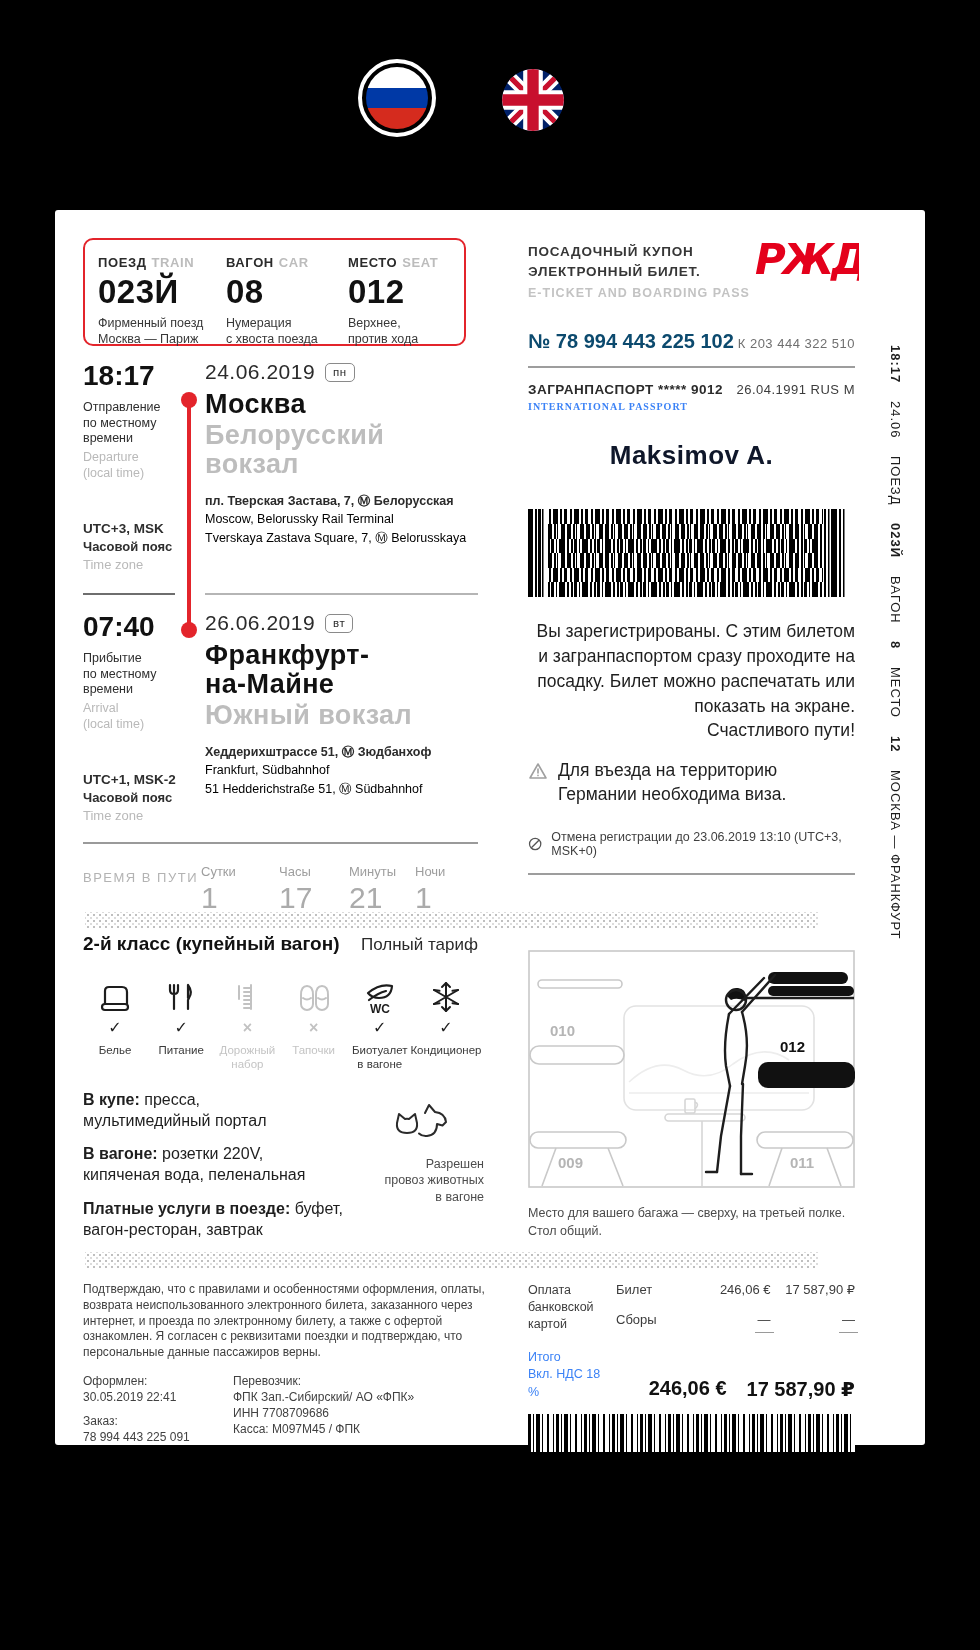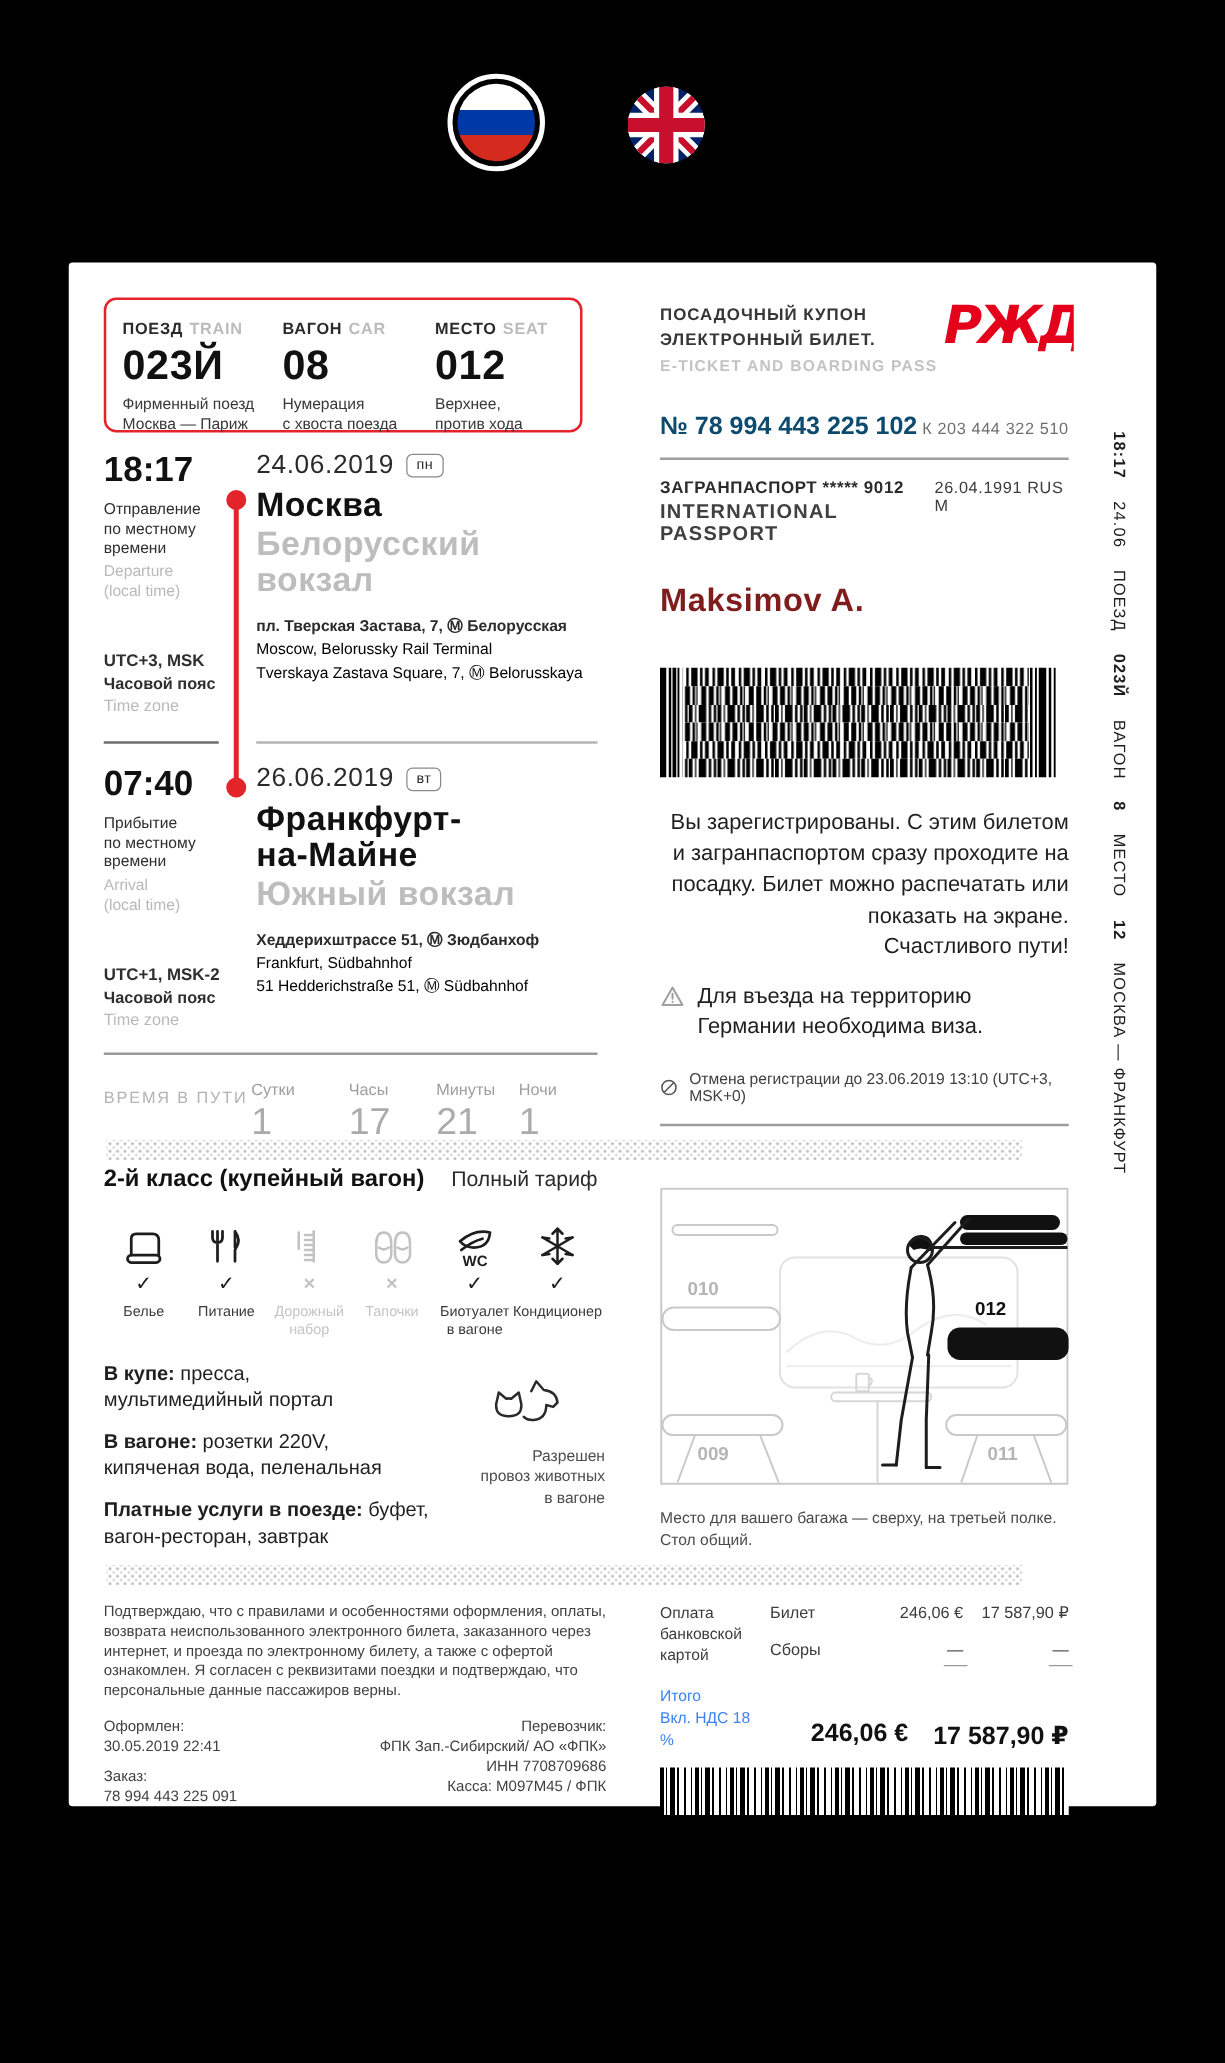--- a/index.html
+++ b/index.html
@@ -27,23 +27,23 @@
   .eh-top{position:relative;min-height:72px;}
   .etitle{font-size:13.5px;font-weight:700;letter-spacing:.8px;color:#363636;line-height:1.5;}
   .etitle-en{font-size:12.5px;font-weight:700;letter-spacing:1px;color:#c3c3c3;margin-top:3px;}
   .rzd-logo{position:absolute;right:-4px;top:-8px;}
   .num-row{display:flex;justify-content:space-between;align-items:baseline;margin-top:16px;}
   .tnum{font-size:20px;font-weight:800;color:#0c4a6e;}
   .tcode{font-size:13px;color:#6f6f6f;letter-spacing:.5px;}
   .rule{border:none;border-top:2px solid #9d9d9d;margin:13px 0 14px;}
   .pass-row{display:flex;justify-content:space-between;}
   .pass-l1{font-size:13.5px;font-weight:700;letter-spacing:.5px;color:#2b2b2b;}
-  .pass-l2{font-size:16px;font-weight:700;letter-spacing:1px;color:#404040;margin-top:4px;}
+  .pass-l2{font-size:10px;font-weight:700;letter-spacing:1px;color:#3b82f6;margin-top:4px;font-family:Liberation Serif, serif;}
   .pass-info{font-size:13px;color:#3c3c3c;letter-spacing:.5px;}
-  .passenger{font-size:26px;font-weight:700;letter-spacing:.5px;margin-top:28px;color:#7f1d1d;}
+  .passenger{font-size:26px;font-weight:700;letter-spacing:.5px;margin-top:28px;color:#0f172a;text-align:center;}
   .pdf417{margin-top:38px;}
   .reg-text{margin-top:18px;font-size:17.5px;line-height:1.42;color:#1f1f1f;text-align:right;}
   .visa-row{display:flex;gap:10px;margin-top:16px;font-size:17.5px;line-height:1.35;color:#1f1f1f;}
   .visa-row svg{flex:0 0 auto;margin-top:2px;}
   .cancel-row{display:flex;gap:9px;align-items:center;margin-top:24px;font-size:12.5px;color:#3f3f3f;}
   .rule2{border:none;border-top:2px solid #9d9d9d;margin-top:15px;}
   
   .route{position:absolute;left:28px;top:150px;width:395px;}
   .tl-line{position:absolute;left:104px;top:40px;width:4px;height:228px;background:#e3242b;border-radius:2px;}
   .tl-dot{position:absolute;left:98px;width:16px;height:16px;border-radius:50%;background:#e3242b;}
@@ -93,21 +93,21 @@
   .features p{font-size:16px;line-height:1.3;margin:0 0 13px;color:#1f1f1f;}
   .features b{font-weight:700;}
   .pets{position:absolute;right:-6px;top:168px;width:128px;text-align:center;}
   .pets-note{font-size:12.5px;line-height:1.3;color:#4d4d4d;margin-top:5px;text-align:right;}
   
   .compartment{position:absolute;left:473px;top:740px;width:327px;}
   .comp-caption{font-size:12.5px;line-height:1.4;color:#4a4a4a;margin-top:13px;}
   
   .legal{position:absolute;left:28px;top:1072px;width:402px;font-size:12px;color:#414141;line-height:1.32;}
   .details{display:flex;margin-top:13px;line-height:1.33;}
-  .dcol1{width:150px;} .dcol2{flex:1;text-align:right;}
+  .dcol1{width:150px;} .dcol2{flex:1;}
   .details .gap{margin-top:8px;}
   
   .payment{position:absolute;left:473px;top:1072px;width:327px;font-size:13px;color:#3c3c3c;}
   .pay-grid{display:grid;grid-template-columns:88px 70px 1fr 1fr;row-gap:9px;}
   .pay-method{grid-row:span 2;font-size:12.5px;line-height:1.35;}
   .amt{text-align:right;white-space:nowrap;}
   .dash{position:relative;display:inline-block;}
   .dash::after{content:"";position:absolute;left:-3px;right:-3px;bottom:-6px;border-top:1.5px solid #9a9a9a;}
   .total-row{display:flex;align-items:flex-end;margin-top:16px;}
   .tot-labels{width:78px;font-size:12.5px;line-height:1.4;color:#3b82f6;}

